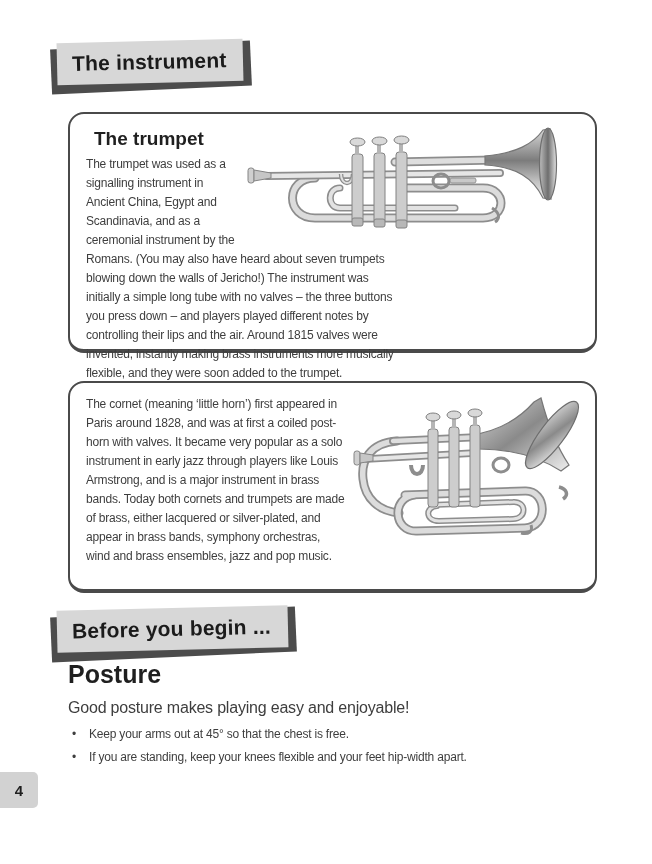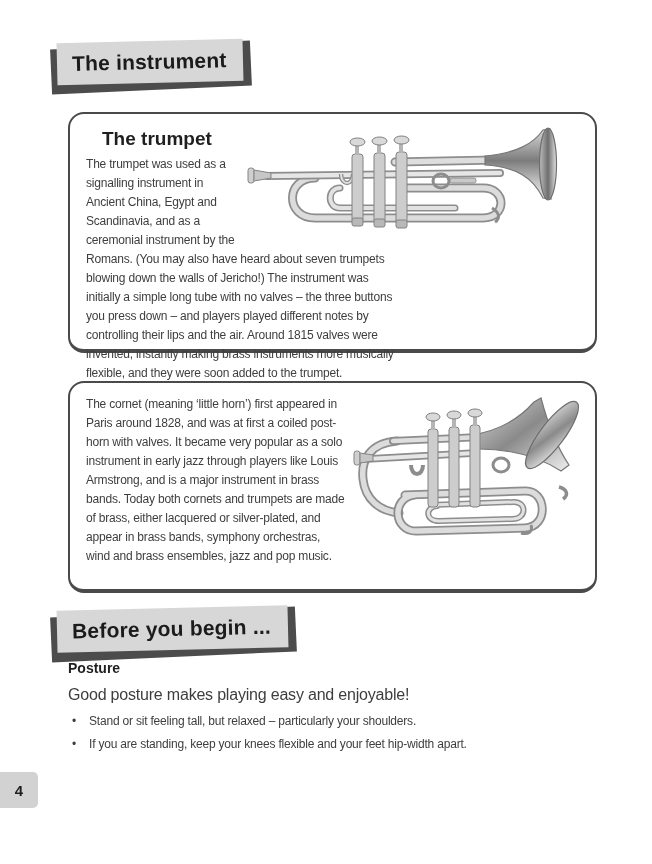--- a/index.html
+++ b/index.html
@@ -20,29 +20,29 @@
     padding:9px 17px 9px 15px; font-weight:bold; font-size:21px;
     color:#1b1b1b; letter-spacing:0.2px; white-space:nowrap;
   }
 
   
   .info-box {
     position:absolute; left:68px; width:529px; background:#ffffff;
     border:2px solid #4a4a4a; border-bottom-width:4px; border-radius:16px;
     padding:12px 10px 10px 16px;
   }
-  .info-box h3 { font-size:19px; font-weight:bold; color:#1f1f1f; margin:2px 16px 5px; }
+  .info-box h3 { font-size:19px; font-weight:bold; color:#1f1f1f; margin:2px 8px 5px; }
   .info-box p {
     font-size:12px; line-height:19px; letter-spacing:-0.2px; color:#3e3e3e;
   }
   .float-img { float:right; margin-left:6px; }
 
   
   .posture { position:absolute; left:68px; top:660px; width:520px; }
-  .posture h3 { font-size:14px; font-weight:bold; color:#1f1f1f; }
+  .posture h3 { font-size:25px; font-weight:bold; color:#1f1f1f; }
   .posture .intro { font-size:16px; line-height:19px; letter-spacing:-0.2px; color:#3e3e3e; margin-top:9px; }
   .bullets { list-style:none; margin-top:8px; }
   .bullets li {
     position:relative; padding-left:21px; max-width:489px;
     font-size:12px; line-height:19px; letter-spacing:-0.2px; color:#3e3e3e;
     margin-bottom:4px;
   }
   .bullets li::before { content:"\2022"; position:absolute; left:4px; top:0; color:#3e3e3e; }
 
   
@@ -202,21 +202,21 @@
 
   <div class="banner" style="left:57px; top:608px;">
     <div class="shadow"></div>
     <div class="face">Before you begin ...</div>
   </div>
 
   <div class="posture">
     <h3>Posture</h3>
     <p class="intro">Good posture makes playing easy and enjoyable!</p>
     <ul class="bullets">
-      <li>Stand or sit feeling tall, but relaxed – particularly your shoulders.</li>
+      <li>Keep your arms out at 45° so that the chest is free.</li>
       <li>If you are standing, keep your knees flexible and your feet hip-width apart.</li>
     </ul>
   </div>
 
   <div class="page-tab">
     <span>4</span>
   </div>
 
 </div>
 

